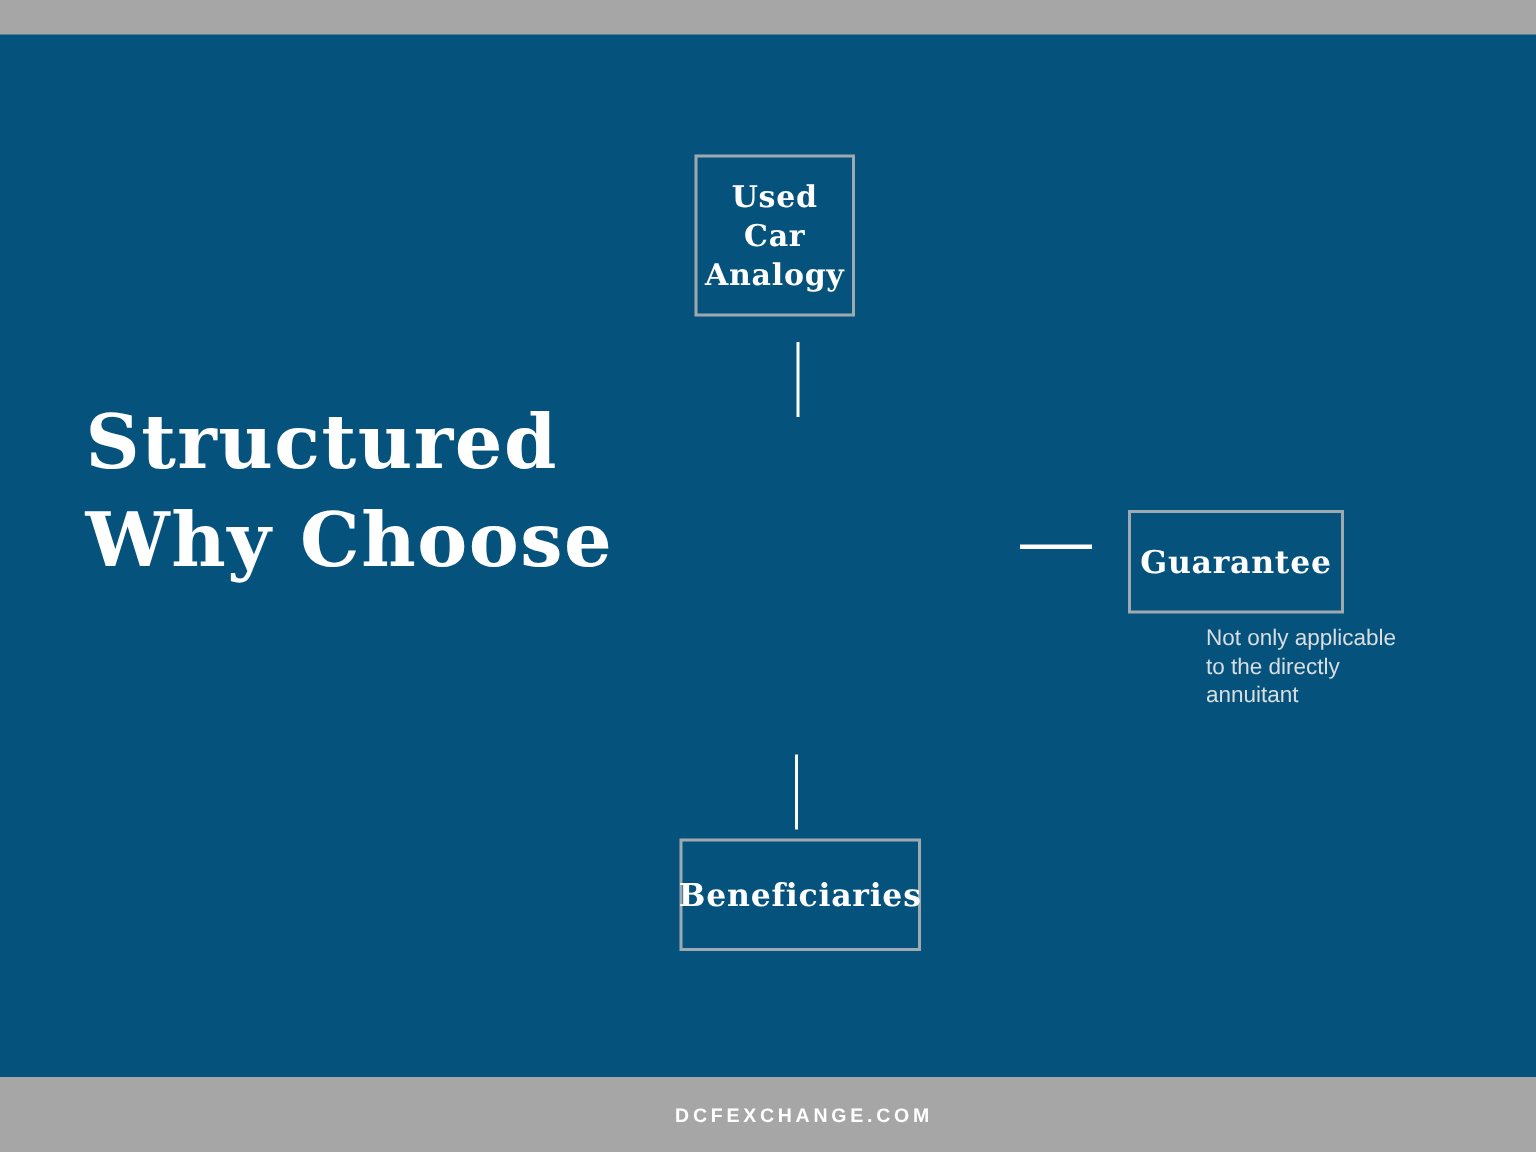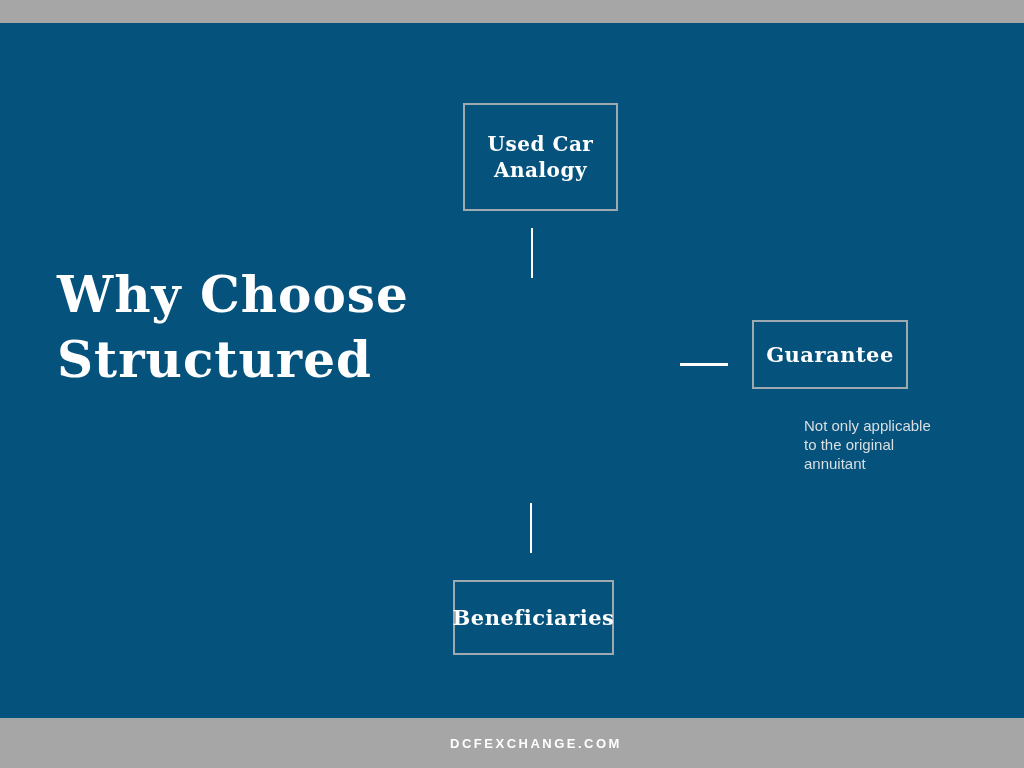--- a/index.html
+++ b/index.html
@@ -59,23 +59,23 @@
     justify-content: center;
     text-align: center;
     color: #ffffff;
     font-family: "DejaVu Serif", "Liberation Serif", serif;
     font-weight: bold;
     font-size: 20px;
     line-height: 26px;
     letter-spacing: 0.5px;
     white-space: pre-line;
   }
-  .box-used-car   { left: 463px; top: 103px; width: 155px; height: 108px; }
-  .box-guarantee  { left: 752px; top: 320px; width: 156px; height: 69px; font-size: 21px; }
-  .box-beneficiaries { left: 453px; top: 580px; width: 161px; height: 75px; font-size: 21px; }
+  .box-used-car   { left: 463px; top: 103px; width: 107px; height: 108px; }
+  .box-guarantee  { left: 752px; top: 340px; width: 144px; height: 69px; font-size: 21px; }
+  .box-beneficiaries { left: 453px; top: 559px; width: 161px; height: 75px; font-size: 21px; }
   .annotation {
     position: absolute;
     color: #d9dee1;
     font-family: "Liberation Sans", sans-serif;
     font-size: 15px;
     line-height: 19px;
     white-space: pre-line;
   }
   .ann-used-car      { left: 616px; top: 131px; }
   .ann-guarantee     { left: 804px; top: 416px; }
@@ -89,34 +89,34 @@
   .conn-v2 { left: 530px; top: 503px; width: 2px; height: 50px; }
 </style>
 </head>
 <body>
 
 <div class="slide">
 
   <div class="bar bar-top"></div>
 
   <h1 class="title" style="margin:0;">
+    <span>Structured</span>
     <span>Why Choose</span>
-    <span>Structured</span>
   </h1>
 
   <div class="node-box box-used-car">Used Car
 Analogy</div>
 
   <div class="connector conn-v1"></div>
   <div class="connector conn-h1"></div>
   <div class="connector conn-v2"></div>
 
   <div class="node-box box-guarantee">Guarantee</div>
   <div class="annotation ann-guarantee">Not only applicable
-to the original
+to the directly
 annuitant</div>
 
   <div class="node-box box-beneficiaries">Beneficiaries</div>
 
   <div class="bar bar-bottom">
     <span class="footer-text">DCFEXCHANGE.COM</span>
   </div>
 
 </div>
 

